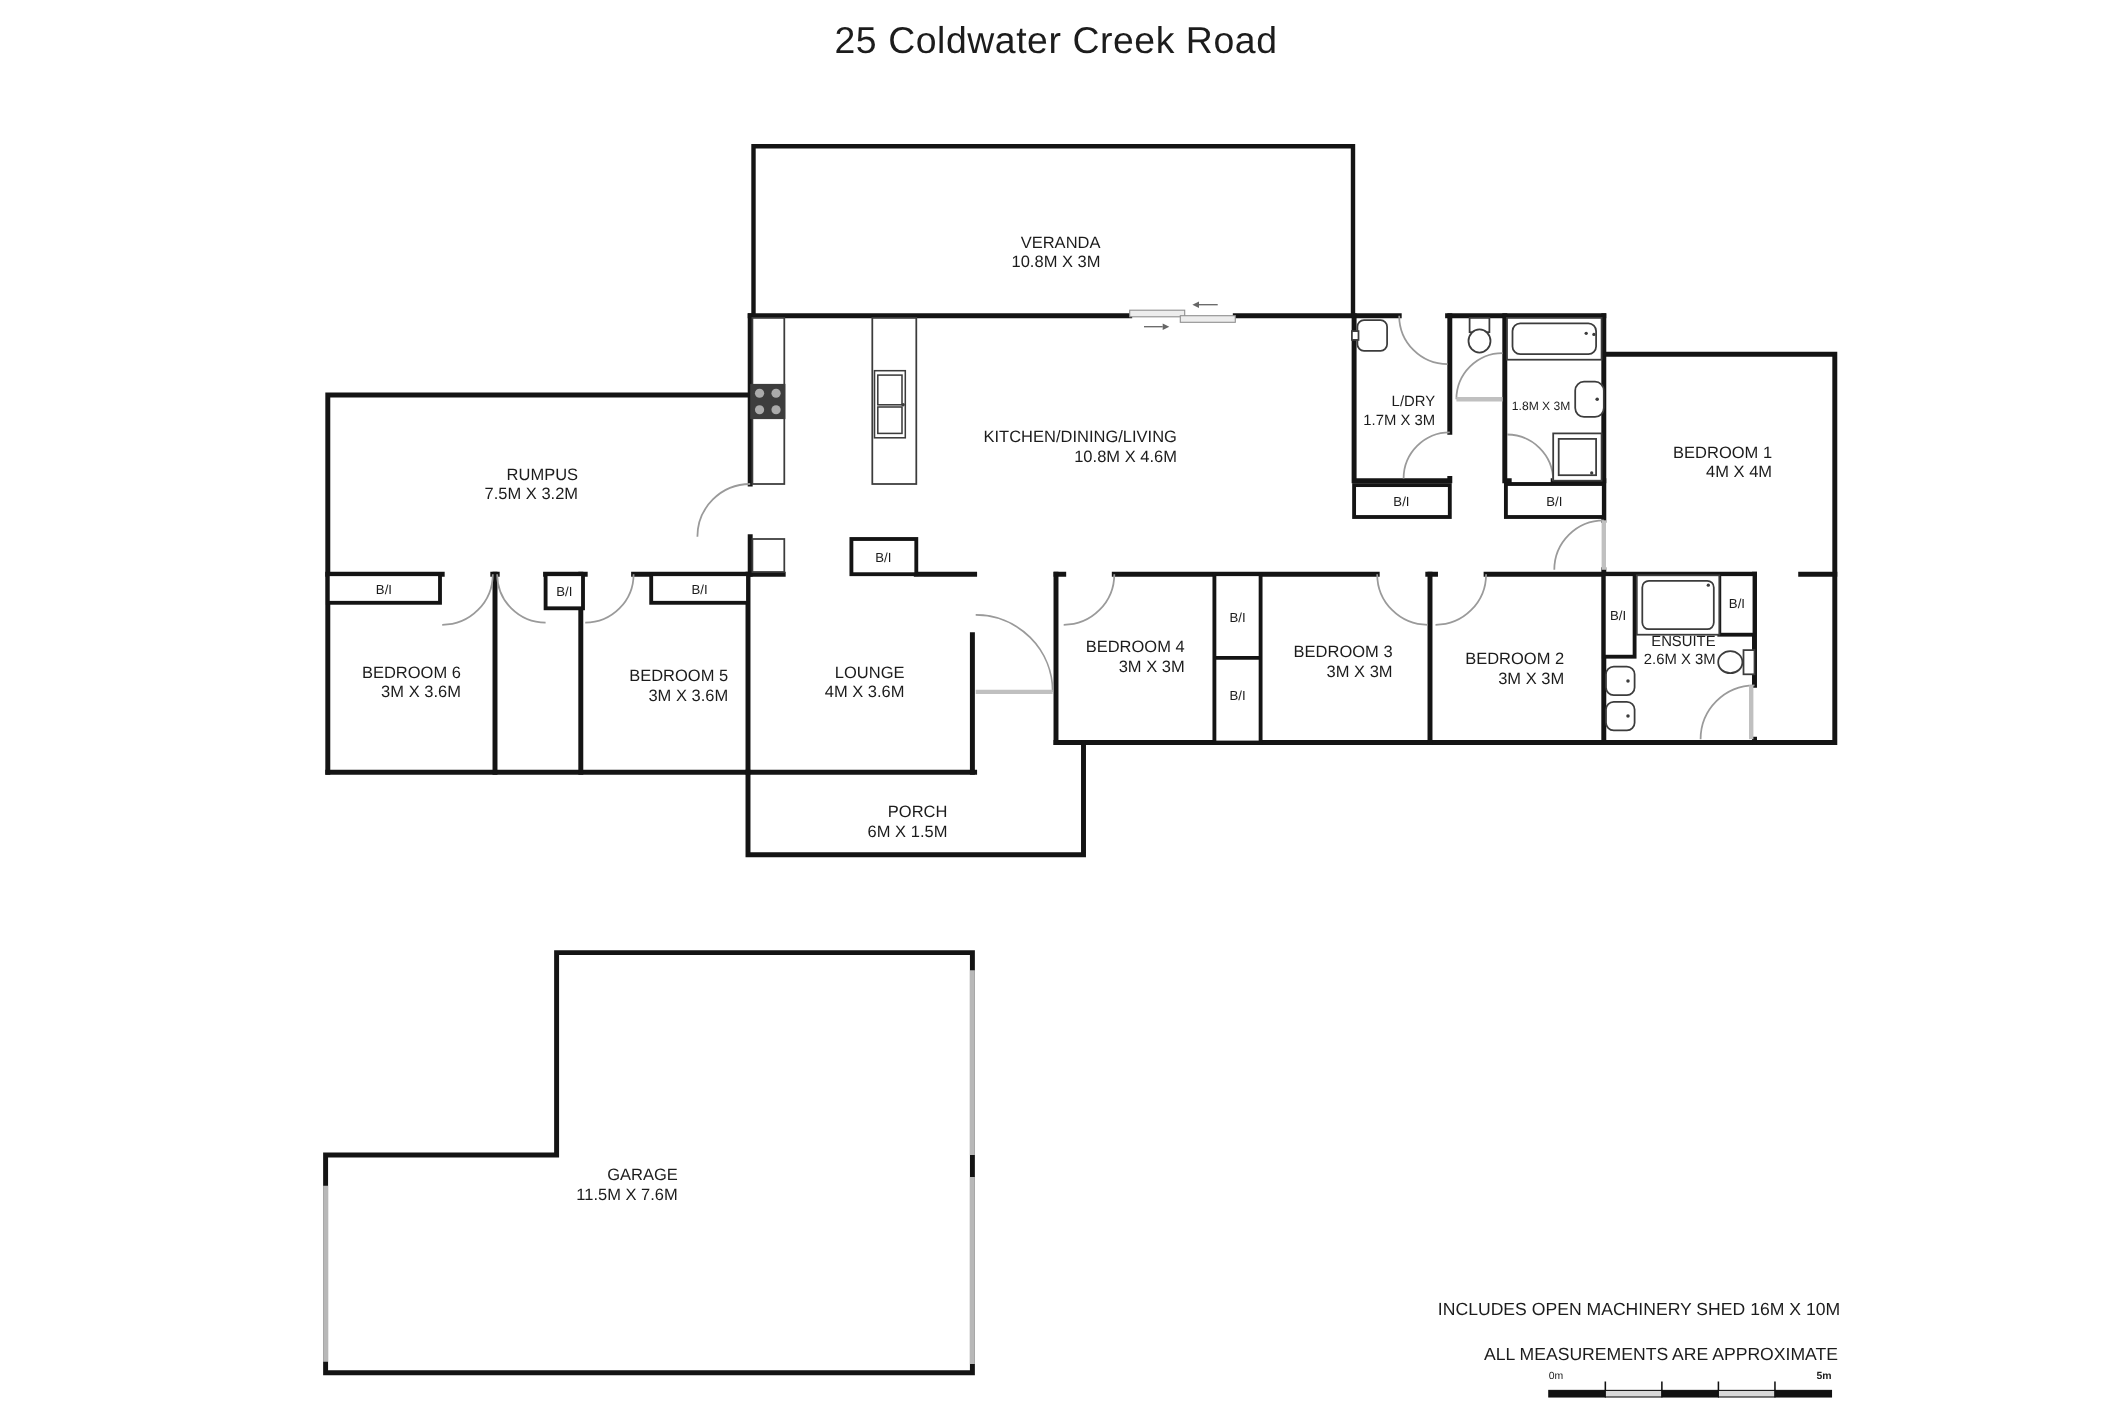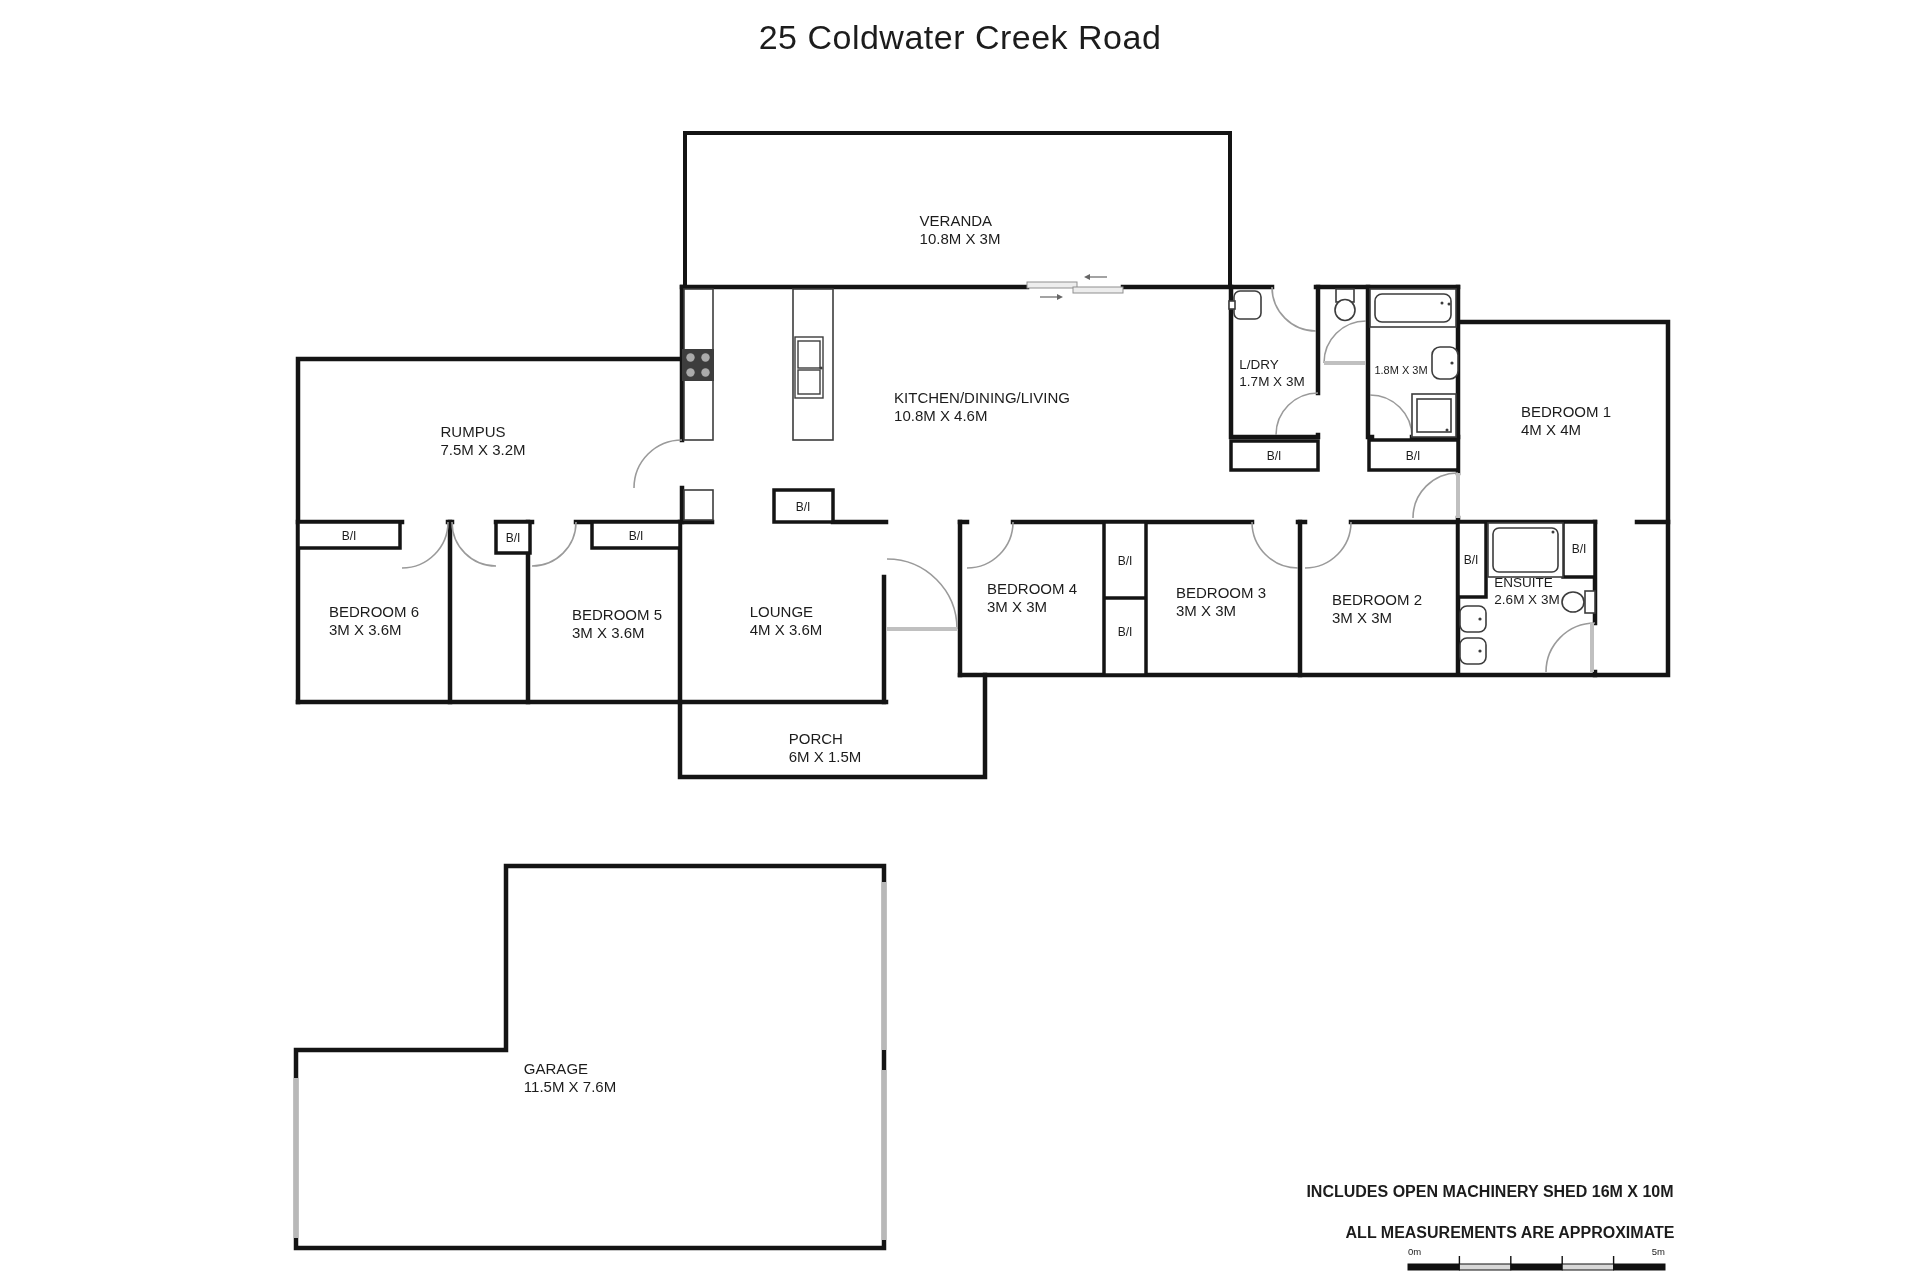--- a/index.html
+++ b/index.html
@@ -3,30 +3,30 @@
 <meta charset="utf-8">
 <style>
   :root{
     --wall:#141414; --fixture:#3c3c3c; --door:#9a9a9a;
     --window:#b8b8b8; --text:#1c1c1c; --panel:#c0c0c0; --bg:#ffffff;
   }
   html,body{margin:0;padding:0;background:var(--bg);}
   .plan{position:relative;width:1920px;height:1280px;background:var(--bg);
         font-family:"Liberation Sans","DejaVu Sans",sans-serif;color:var(--text);overflow:hidden;}
   .plan svg{position:absolute;left:0;top:0;}
-  .lbl{position:absolute;transform:translate(-50%,-50%);text-align:left;
+  .lbl{position:absolute;transform:translate(-50%,-50%);text-align:right;
        white-space:nowrap;font-size:15px;line-height:18px;color:var(--text);}
   .title{font-size:34px;line-height:38px;letter-spacing:.5px;}
   .fs13{font-size:13.5px;line-height:17px;}
   .fs11{font-size:11px;line-height:13px;}
   .bi{font-size:12px;line-height:12px;}
-  .note{font-size:16px;line-height:19px;font-weight:bold;}
+  .note{font-size:16px;line-height:19px;}
   .tiny{font-size:9.5px;line-height:10px;}
   .anchor-l{transform:translate(0,-50%);text-align:right;}
-  .anchor-r{transform:translate(-100%,-50%);text-align:center;}
+  .anchor-r{transform:translate(-100%,-50%);text-align:center;font-weight:bold;}
 </style>
 </head>
 <body>
 
 <div class="plan">
 
   <svg width="1920" height="1280" viewBox="0 0 1920 1280">
 
     <g stroke="var(--wall)" stroke-width="4" fill="none">
       <path d="M685,287 L685,133 L1230,133 L1230,287"></path>

